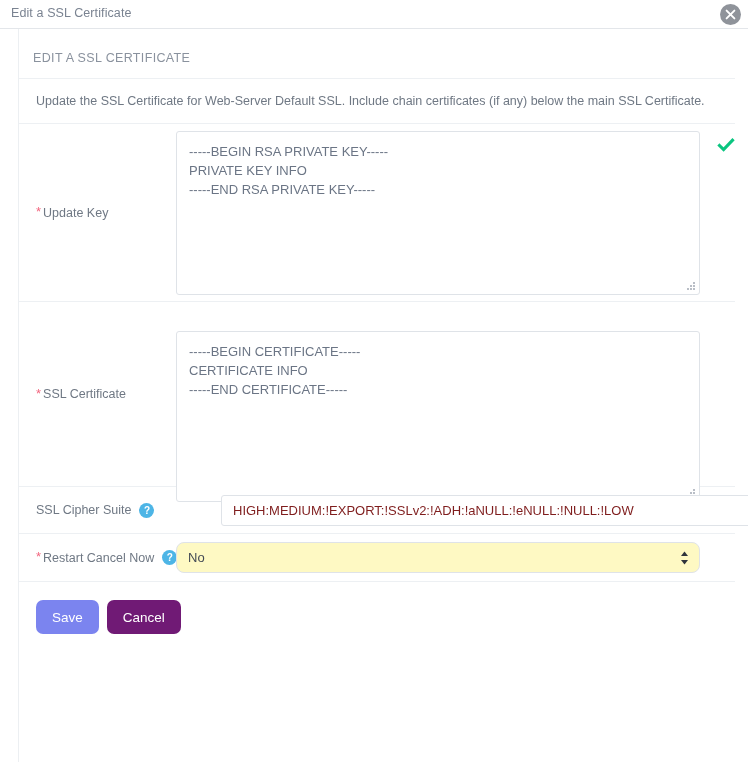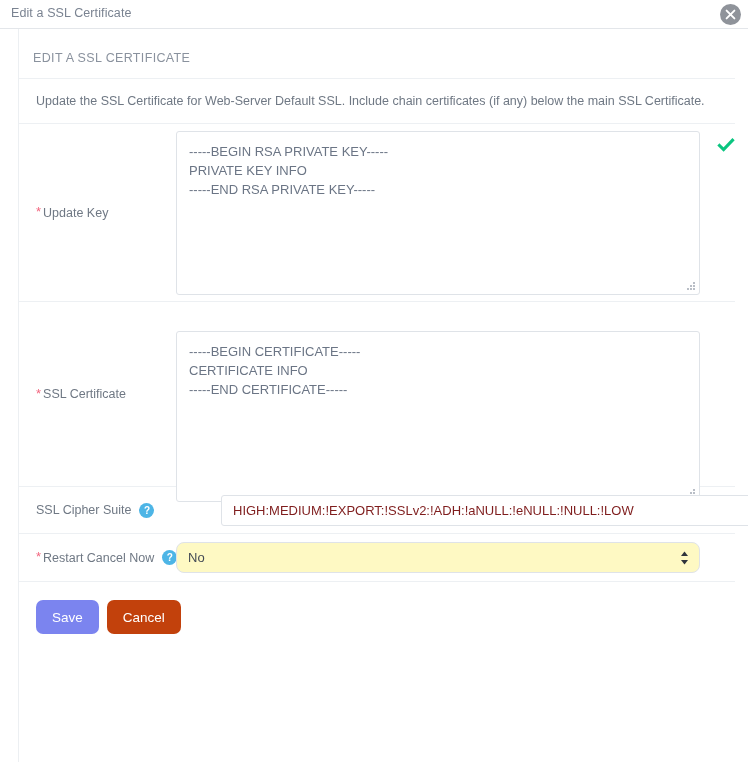--- a/index.html
+++ b/index.html
@@ -222,21 +222,21 @@
     font-family: "Liberation Sans", sans-serif;
     font-size: 13.5px;
     color: #ffffff;
     height: 34px;
     padding: 0 16px;
     cursor: pointer;
     line-height: 31px;
     text-align: center;
   }
   .btn-save   { background: #7b84ef; }
-  .btn-cancel { background: #c2410c; }
+  .btn-cancel { background: #701a75; }
 </style>
 </head>
 <body>
 
 <div class="titlebar">
   <div class="titlebar-title">Edit a SSL Certificate</div>
   <div class="close-btn" title="Close">
     <svg width="21" height="21" viewBox="0 0 21 21" aria-hidden="true">
       <path d="M6.6 6.6 L14.4 14.4 M14.4 6.6 L6.6 14.4" stroke="#ffffff" stroke-width="1.9" stroke-linecap="round"></path>
     </svg>

